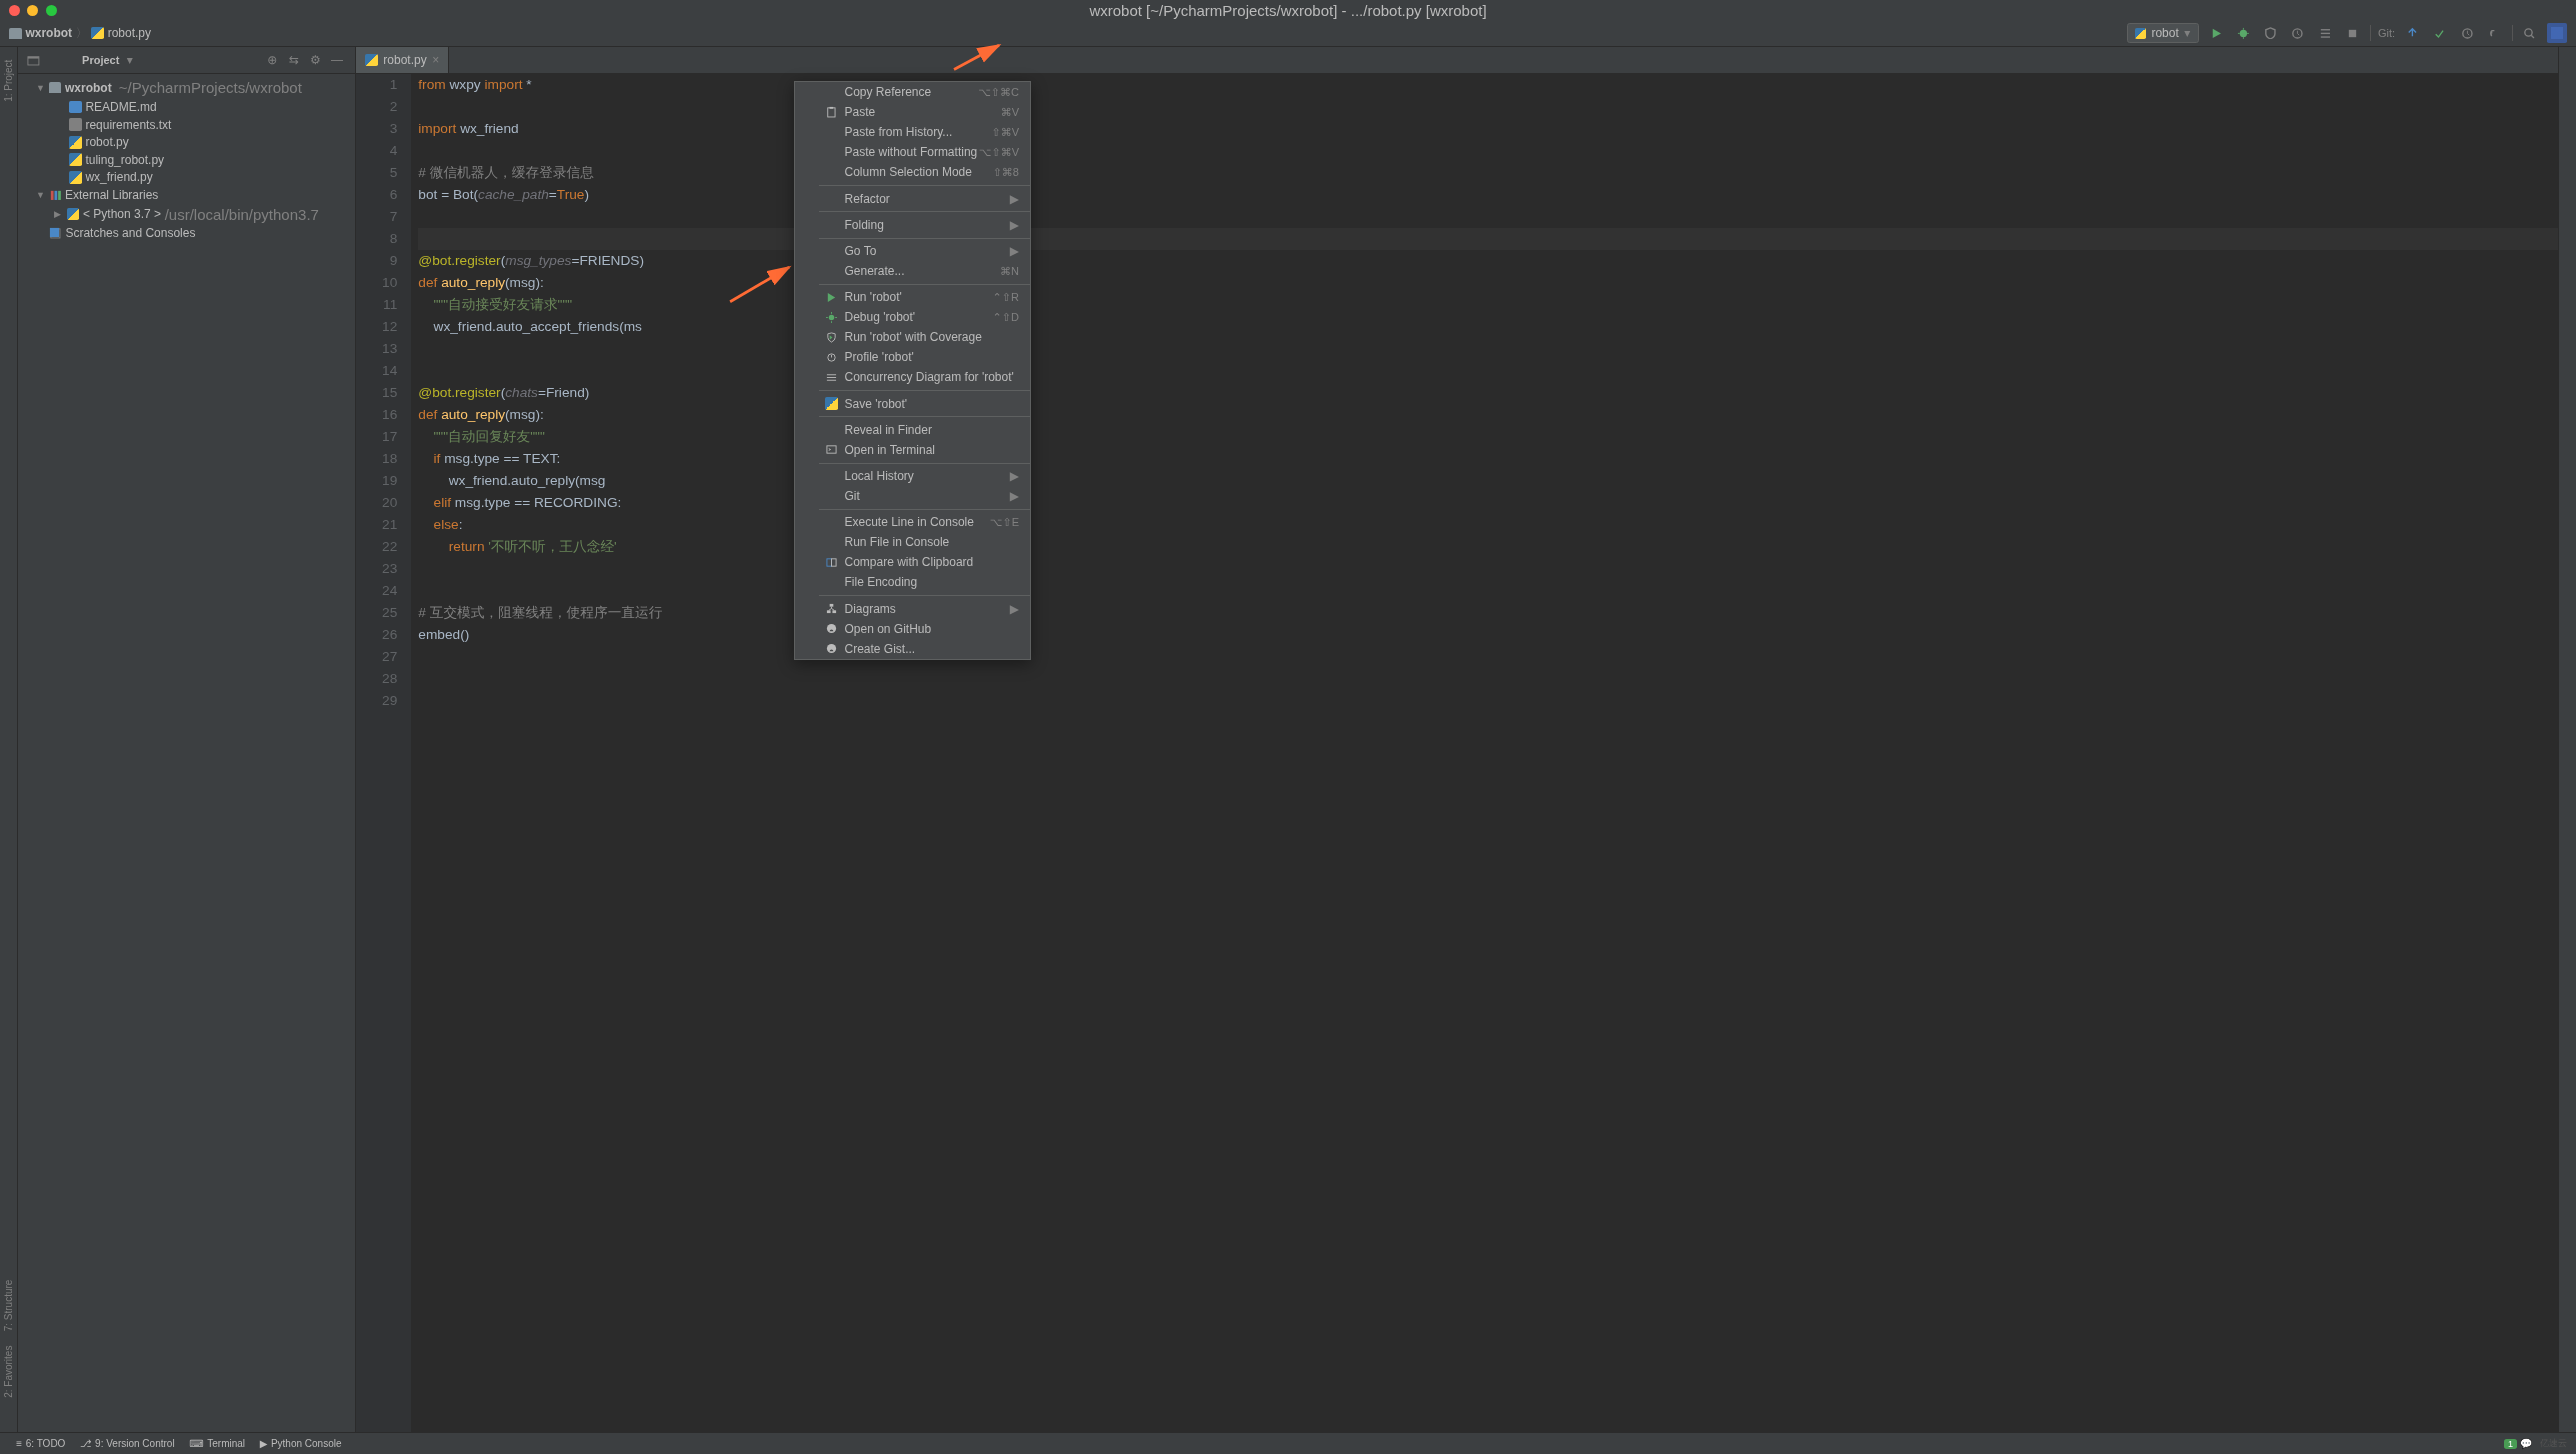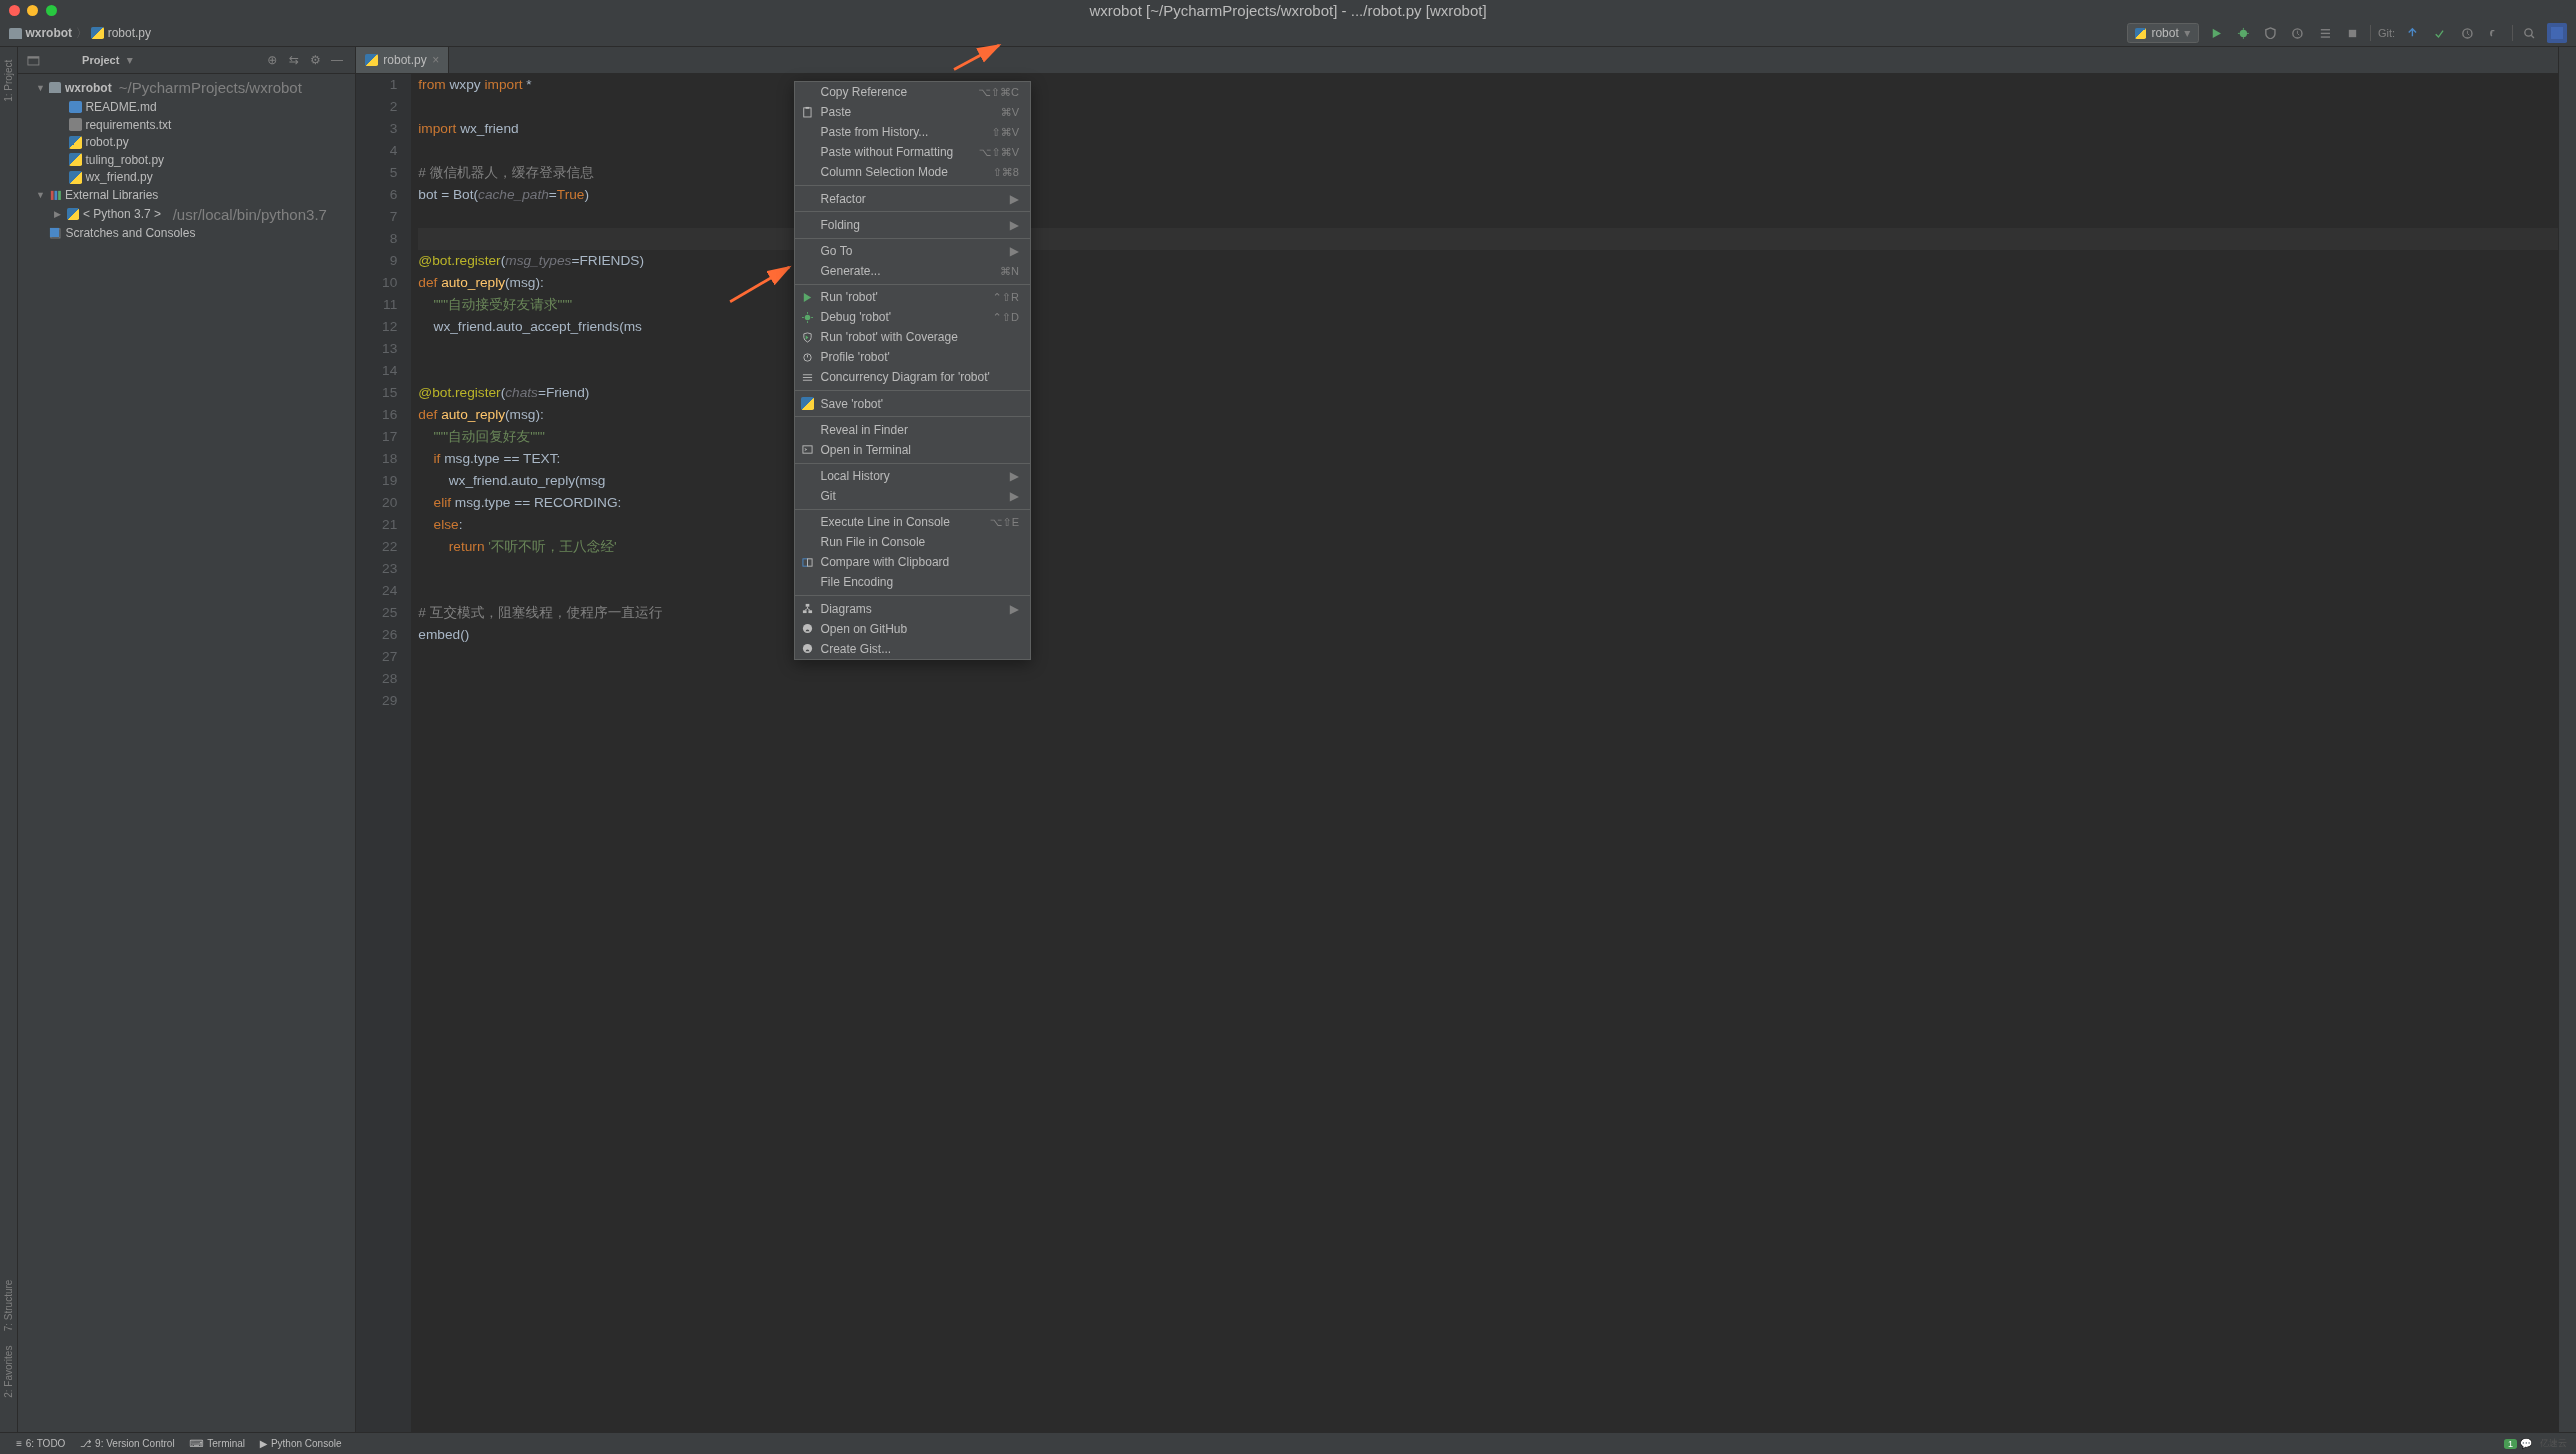--- a/index.html
+++ b/index.html
@@ -64,21 +64,21 @@
     
     
     .kw { color: #cc7832; }
     .str { color: #6a8759; }
     .com { color: #808080; }
     .dec { color: #bbb529; }
     .fn { color: #ffc66d; }
     .param { color: #72737a; font-style: italic; }
     
     
-    .context-menu { position: absolute; background: #46484a; border: 0.9px solid #5e6060; box-shadow: 0 3.6px 14.6px rgba(0,0,0,0.4); min-width: 237px; z-index: 1000; font-size: 12px; }
+    .context-menu { position: absolute; background: #46484a; border: 0.9px solid #5e6060; box-shadow: 0 3.6px 14.6px rgba(0,0,0,0.4); min-width: 237px; z-index: 1000; font-size: 12px; padding-left: 24px; }
     .menu-item { display: flex; align-items: center; padding: 3.6px 11px 3.6px 25.5px; cursor: pointer; position: relative; height: 20px; }
     .menu-item-icon { position: absolute; left: 5.5px; width: 14.6px; display: flex; align-items: center; justify-content: center; }
     .menu-label { flex: 1; color: #bbbbbb; }
     .menu-shortcut { color: #808080; font-size: 11px; }
     .menu-arrow { color: #808080; margin-left: 18px; }
     .menu-sep { height: 0.9px; background: #5e6060; margin: 2.7px 0; }
     
     
     .bottom-bar { height: 22px; background: #3c3f41; border-top: 0.9px solid #2b2b2b; display: flex; align-items: center; padding: 0 9px; font-size: 10px; }
     .bottom-item { display: flex; align-items: center; gap: 3.6px; padding: 0 7.3px; cursor: pointer; }
@@ -259,21 +259,21 @@
             <rect x="2" y="2" width="3" height="10" fill="#c75450"></rect>
             <rect x="6" y="2" width="3" height="10" fill="#4a88c7"></rect>
             <rect x="10" y="2" width="3" height="10" fill="#59a869"></rect>
           </svg>
         <span class="tree-label">External Libraries</span>
       </div>
       <div class="tree-item tree-indent-2" style="padding-left:36px">
         <span class="tree-arrow">▶</span>
         <span class="py-icon" style="width:12.8px;height:12.8px"></span>
         <span class="tree-label">&lt; Python 3.7 &gt;</span>
-        <span class="tree-path" style="margin-left:8px">/usr/local/bin/python3.7</span>
+        <span class="tree-path" style="margin-left:0">/usr/local/bin/python3.7</span>
       </div>
       <div class="tree-item tree-indent-1" style="padding-left:31px">
         <svg width="12.8" height="12.8" viewBox="0 0 14 14">
             <rect x="2" y="2" width="10" height="10" fill="none" stroke="#808080"></rect>
             <rect x="1" y="1" width="10" height="10" fill="#4a88c7"></rect>
           </svg>
         <span class="tree-label">Scratches and Consoles</span>
       </div>
     </div>
   </div>

